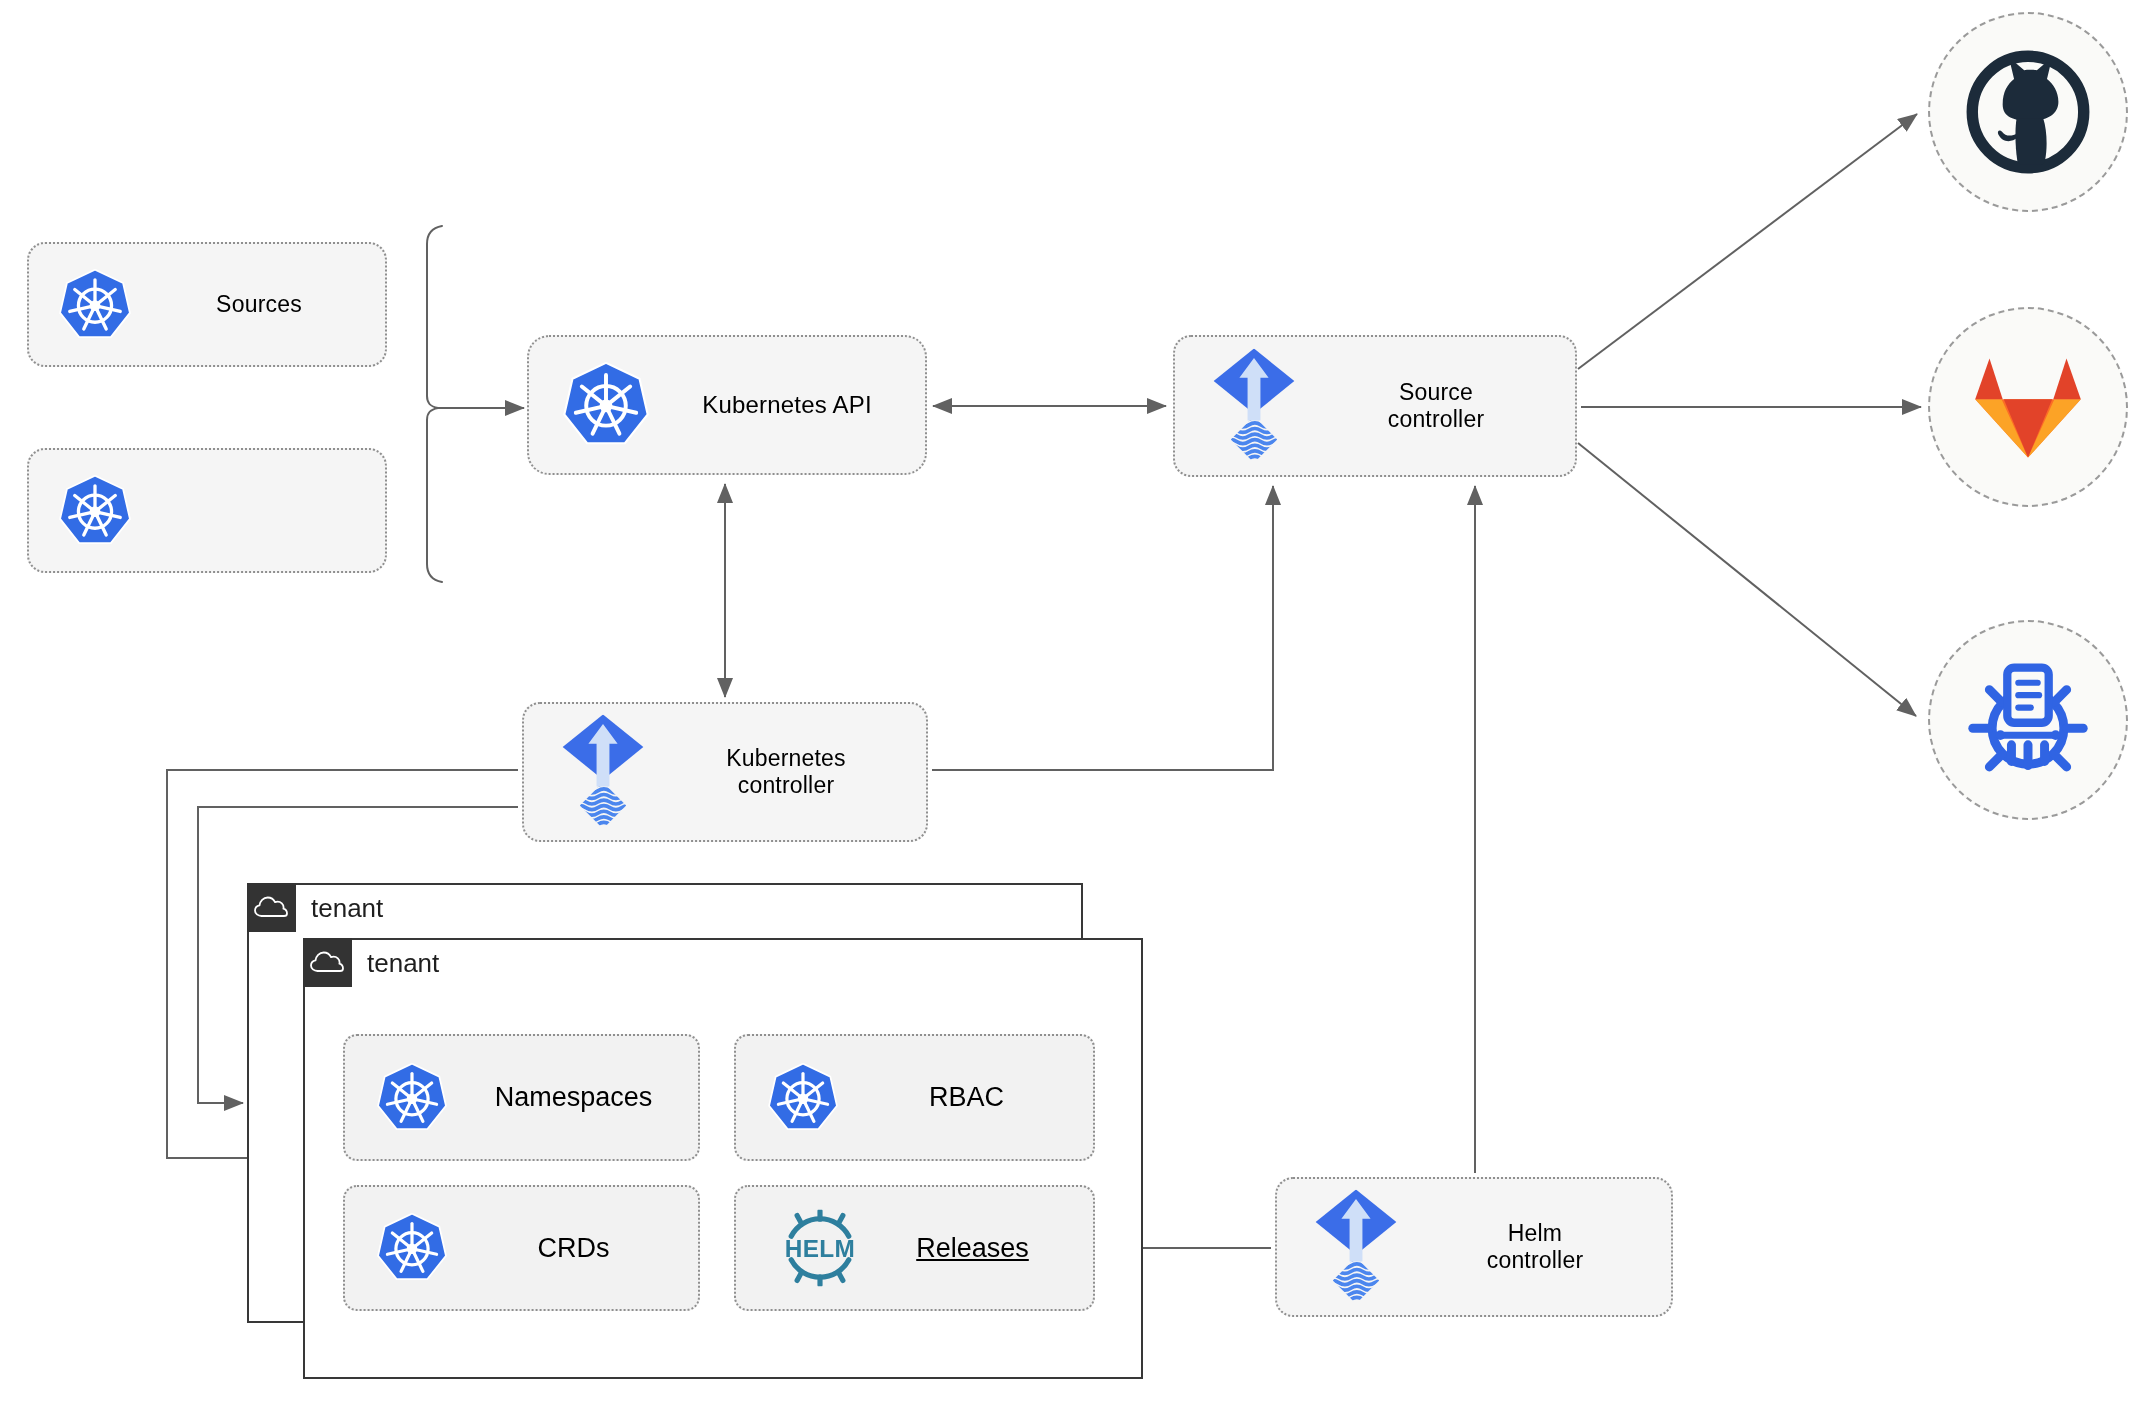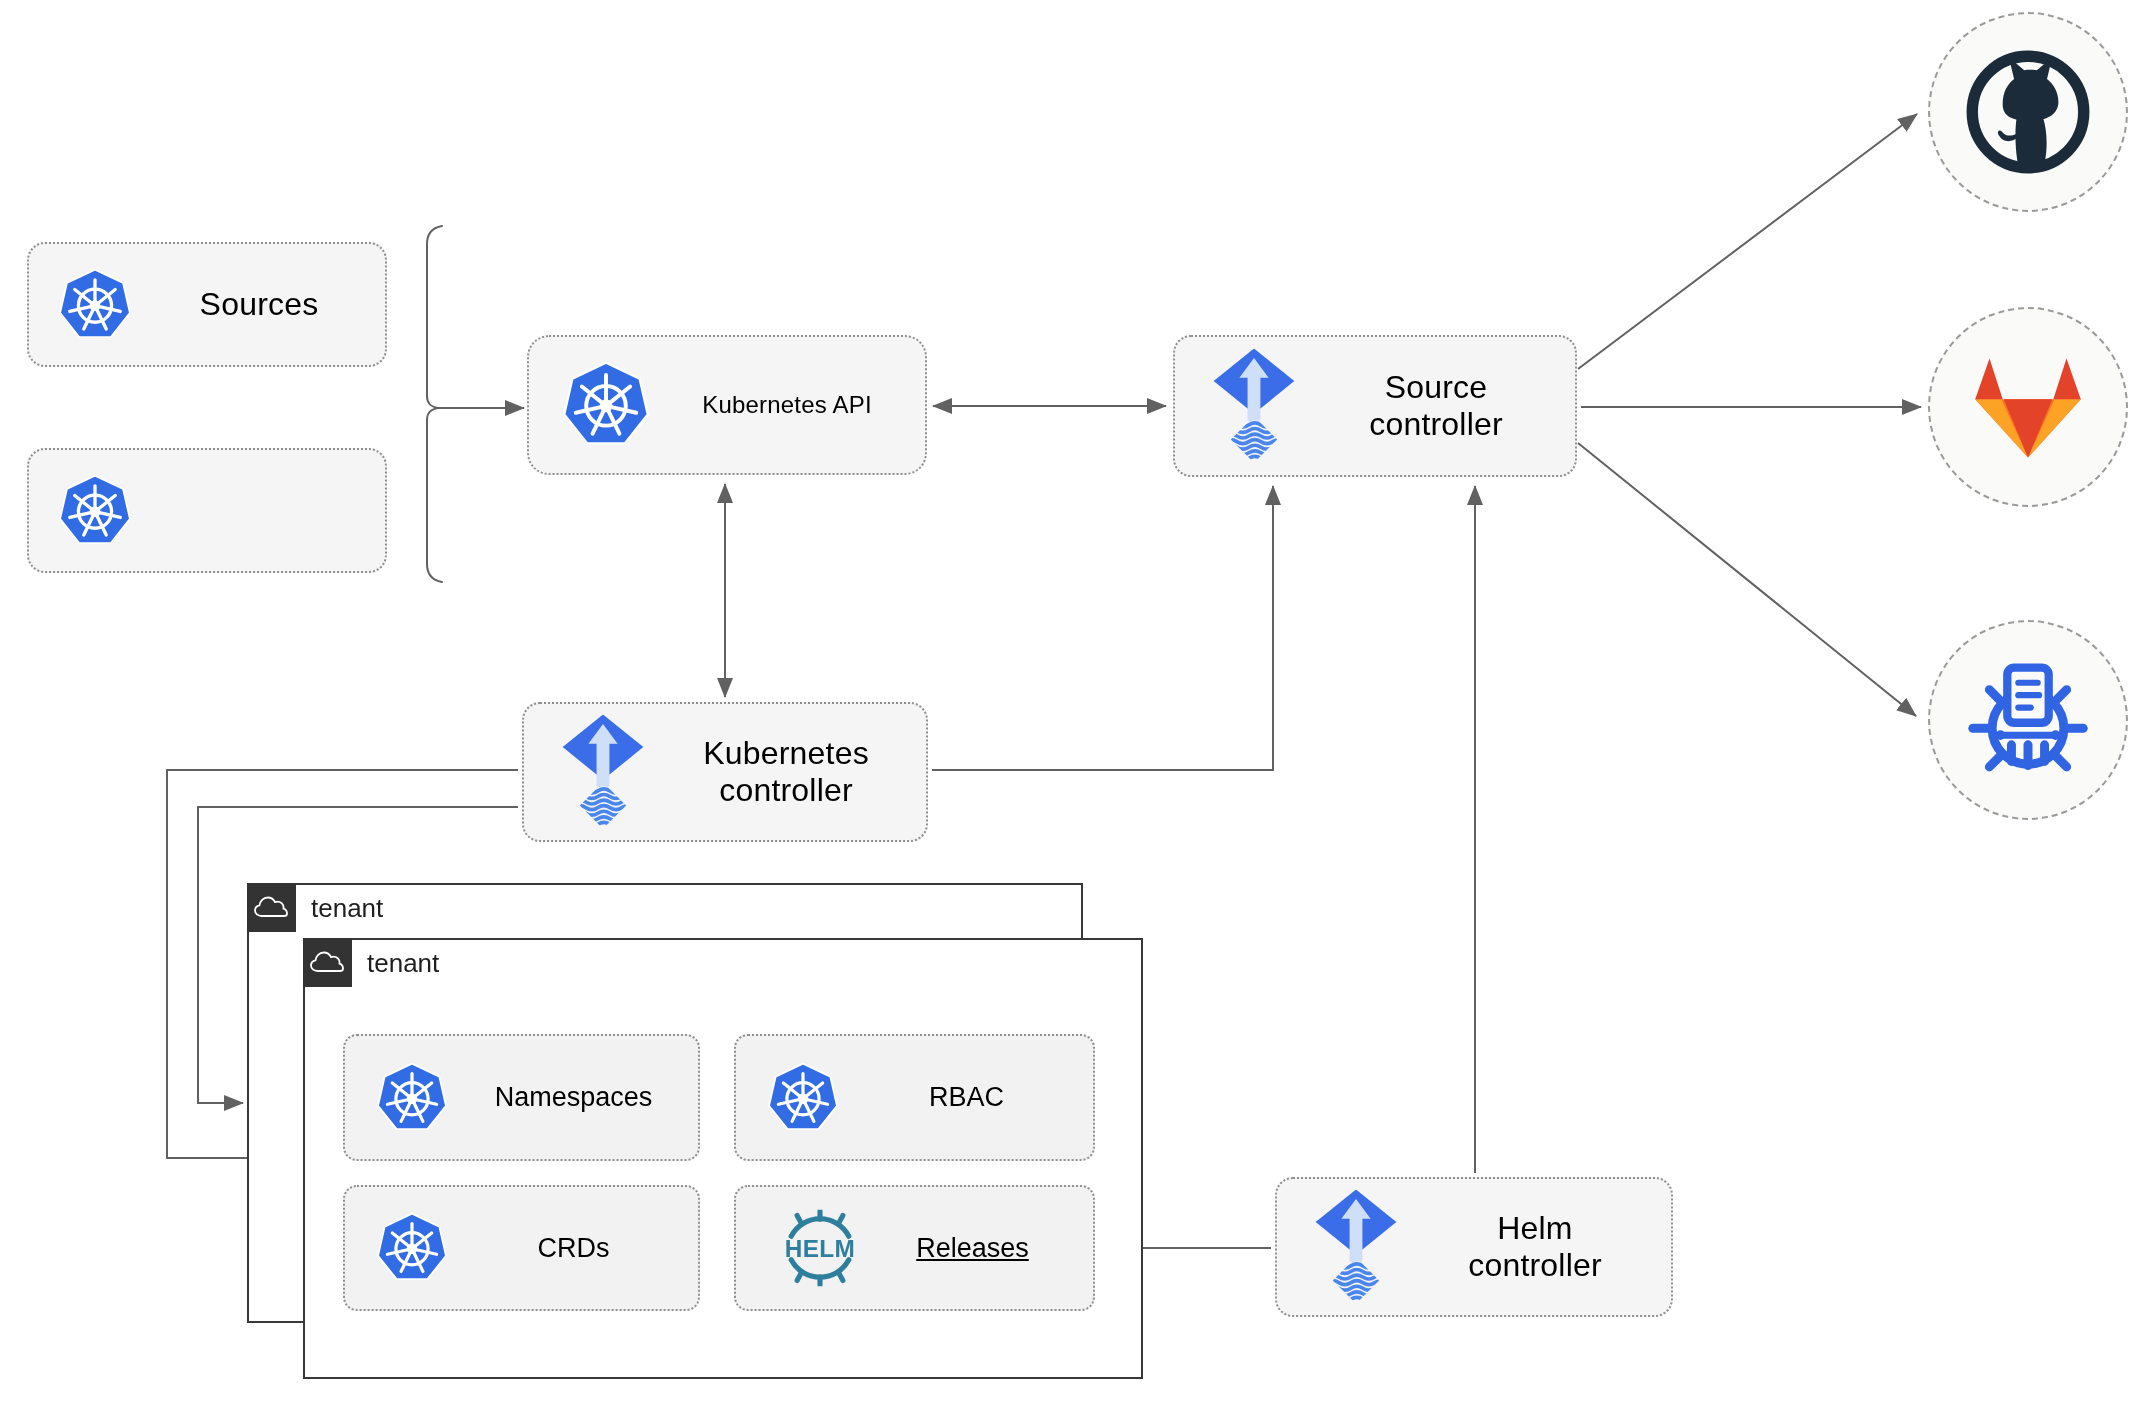--- a/index.html
+++ b/index.html
@@ -11,21 +11,21 @@
 
   
   .node {
     position:absolute; z-index:3; box-sizing:border-box;
     background:#f5f5f5; border:2px dotted #8f8f8f; border-radius:18px;
   }
   .node .icon { position:absolute; left:30px; top:50%; transform:translateY(-50%); line-height:0; }
   .node .label {
     position:absolute; left:112px; right:8px; top:0; bottom:0;
     display:flex; align-items:center; justify-content:center;
-    font-size:32px; color:#000; white-space:pre-line; text-align:center;
+    font-size:23px; color:#000; white-space:pre-line; text-align:center;
     letter-spacing:0.2px;
   }
 
   
   .tenant {
     position:absolute; z-index:2; box-sizing:border-box;
     background:#ffffff; border:2.5px solid #383838;
   }
   .tenant .tab {
     position:absolute; left:-2.5px; top:-2.5px; width:49px; height:49px;

